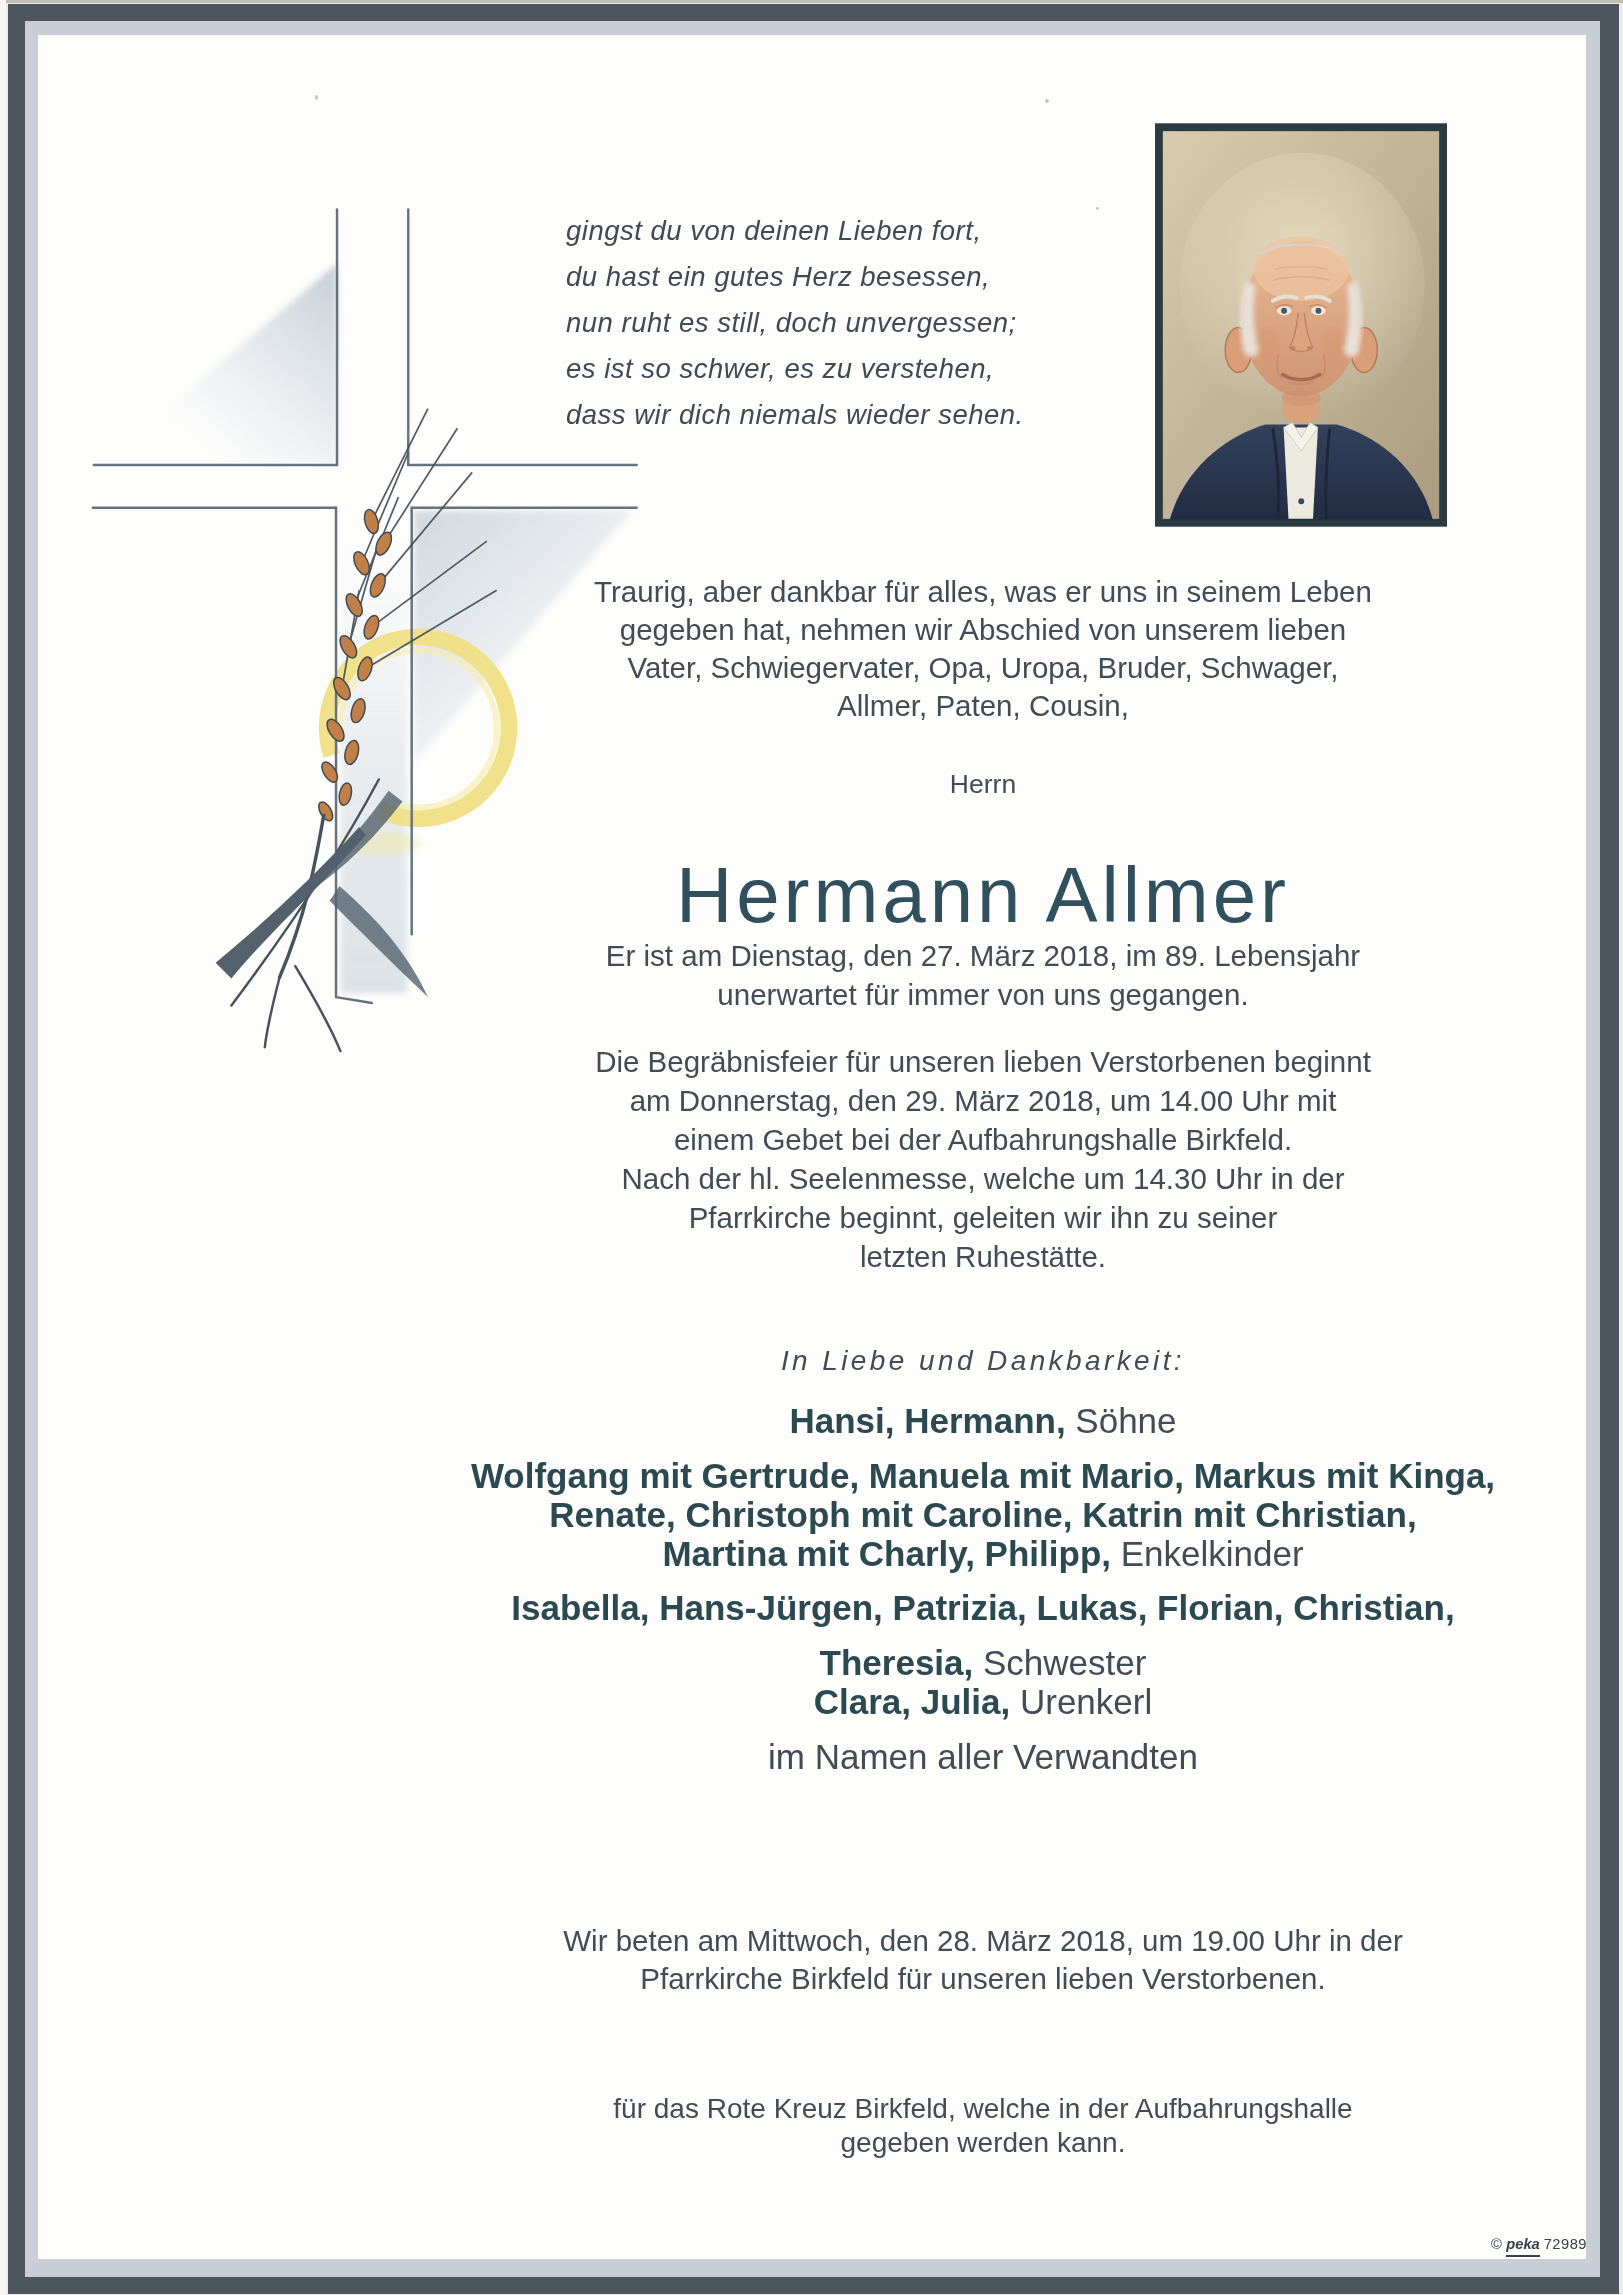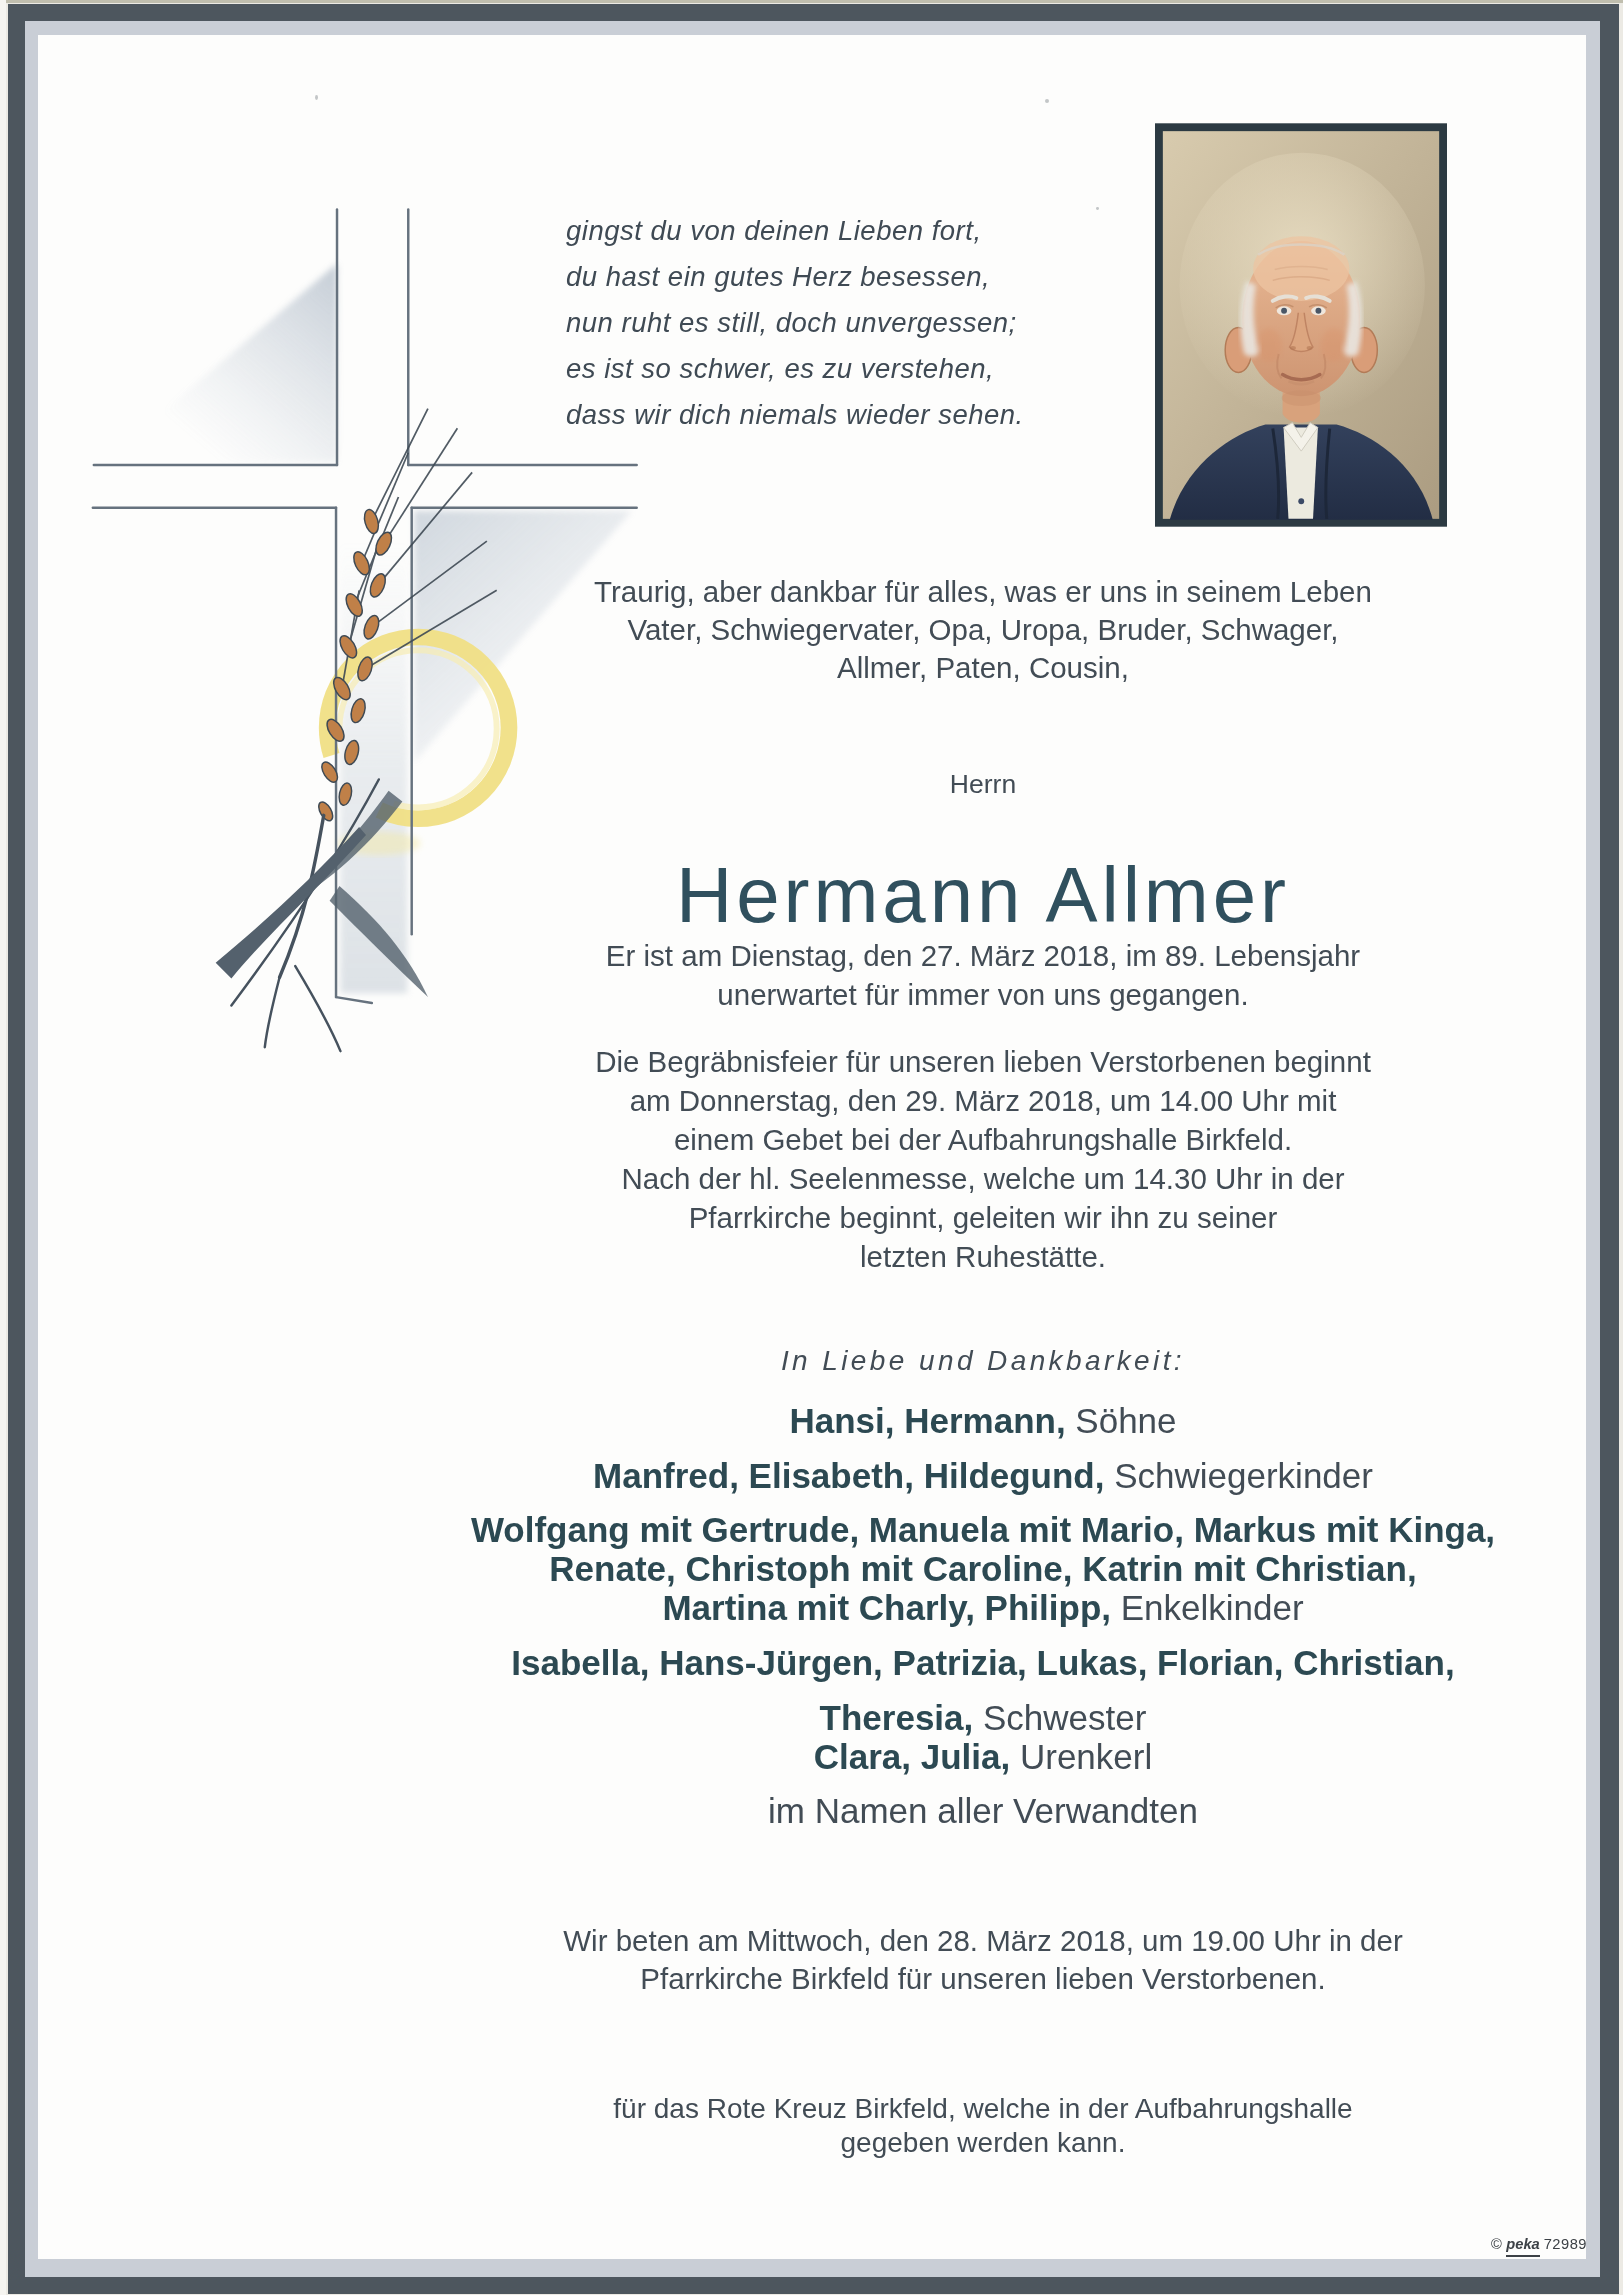--- a/index.html
+++ b/index.html
@@ -202,20 +202,21 @@
 <div id="poem">
     <div class="line">gingst du von deinen Lieben fort,</div>
     <div class="line">du hast ein gutes Herz besessen,</div>
     <div class="line">nun ruht es still, doch unvergessen;</div>
     <div class="line">es ist so schwer, es zu verstehen,</div>
     <div class="line">dass wir dich niemals wieder sehen.</div>
   </div>
 
 <div id="intro" class="block">
     <div class="line">Traurig, aber dankbar für alles, was er uns in seinem Leben</div>
+    <div class="line">gegeben hat, nehmen wir Abschied von unserem lieben</div>
     <div class="line">Vater, Schwiegervater, Opa, Uropa, Bruder, Schwager,</div>
     <div class="line">Allmer, Paten, Cousin,</div>
   </div>
 
 <div id="salutation" class="block">Herrn</div>
 
 <div id="name" class="block">Hermann Allmer</div>
 
 <div id="death-notice" class="block">
     <div class="line">Er ist am Dienstag, den 27. März 2018, im 89. Lebensjahr</div>
@@ -228,21 +229,20 @@
     <div class="line">einem Gebet bei der Aufbahrungshalle Birkfeld.</div>
     <div class="line">Nach der hl. Seelenmesse, welche um 14.30 Uhr in der</div>
     <div class="line">Pfarrkirche beginnt, geleiten wir ihn zu seiner</div>
     <div class="line">letzten Ruhestätte.</div>
   </div>
 
 <div id="closing" class="block">In Liebe und Dankbarkeit:</div>
 
 <div id="family" class="block">
     <div class="line"><span class="b">Hansi, Hermann,</span><span class="r"> Söhne</span></div>
-    <div class="line gap"><span class="b">Manfred, Elisabeth, Hildegund,</span><span class="r"> Schwiegerkinder</span></div>
     <div class="line gap"><span class="b">Wolfgang mit Gertrude, Manuela mit Mario, Markus mit Kinga,</span></div>
     <div class="line"><span class="b">Renate, Christoph mit Caroline, Katrin mit Christian,</span></div>
     <div class="line"><span class="b">Martina mit Charly, Philipp,</span><span class="r"> Enkelkinder</span></div>
     <div class="line gap"><span class="b">Isabella, Hans-Jürgen, Patrizia, Lukas, Florian, Christian,</span></div>
     <div class="line gap"><span class="b">Theresia,</span><span class="r"> Schwester</span></div>
     <div class="line"><span class="b">Clara, Julia,</span><span class="r"> Urenkerl</span></div>
     <div class="line gap"><span class="r">im Namen aller Verwandten</span></div>
   </div>
 
 <div id="prayer" class="block">

